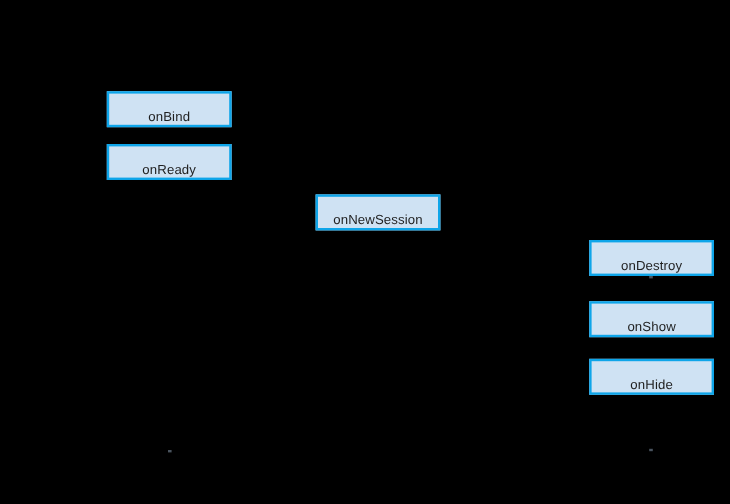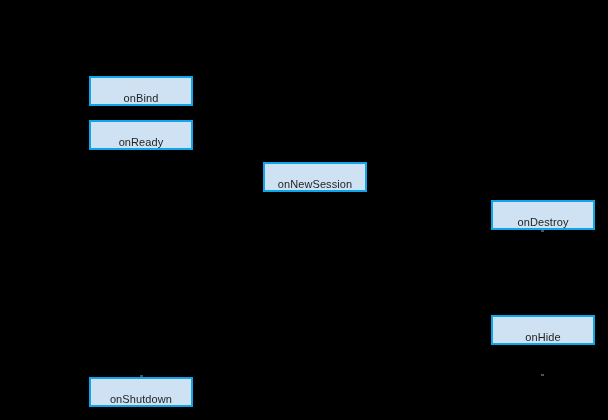--- a/index.html
+++ b/index.html
@@ -31,21 +31,21 @@
     color: #1f1f1f;
     letter-spacing: 0.1px;
     white-space: nowrap;
   }
   
   .pos-onbind       { left: 89px;  top: 76px;  }
   .pos-onready      { left: 89px;  top: 120px; }
   .pos-onnewsession { left: 263px; top: 162px; }
   .pos-oncreate     { left: 491px; top: 200px; }
   .pos-onshow       { left: 491px; top: 251px; }
-  .pos-onhide       { left: 491px; top: 299px; margin-top: 16px; }
+  .pos-onhide       { left: 491px; top: 299px; }
   .pos-onshutdown   { left: 89px;  top: 377px; }
   .pos-ondestroy    { left: 491px; top: 376px; }
   
   .artifact {
     position: absolute;
     width: 3px;
     height: 2px;
     background: #49535e;
   }
   .art-shutdown { left: 140px; top: 375px; }
@@ -66,27 +66,27 @@
   </div>
 
   <div class="node pos-onready">
     <span>onReady</span>
   </div>
 
   <div class="node pos-oncreate">
     <span>onDestroy</span>
   </div>
 
+  <div class="node pos-onshow">
+    <span>onShow</span>
+  </div>
 
   <div class="node pos-onhide">
     <span>onHide</span>
   </div>
 
-  <div class="node pos-onshutdown">
-    <span>onShutdown</span>
-  </div>
 
 
   <div class="artifact art-create"></div>
   <div class="artifact art-shutdown"></div>
   <div class="artifact art-destroy"></div>
 
 </div>
 
 </body></html>

